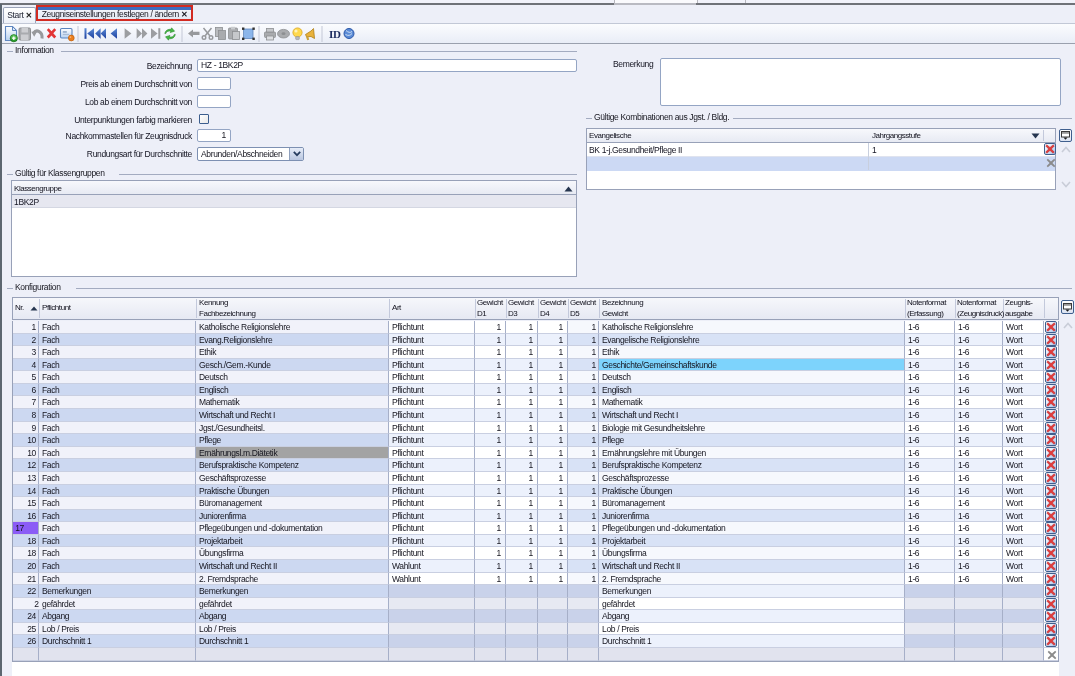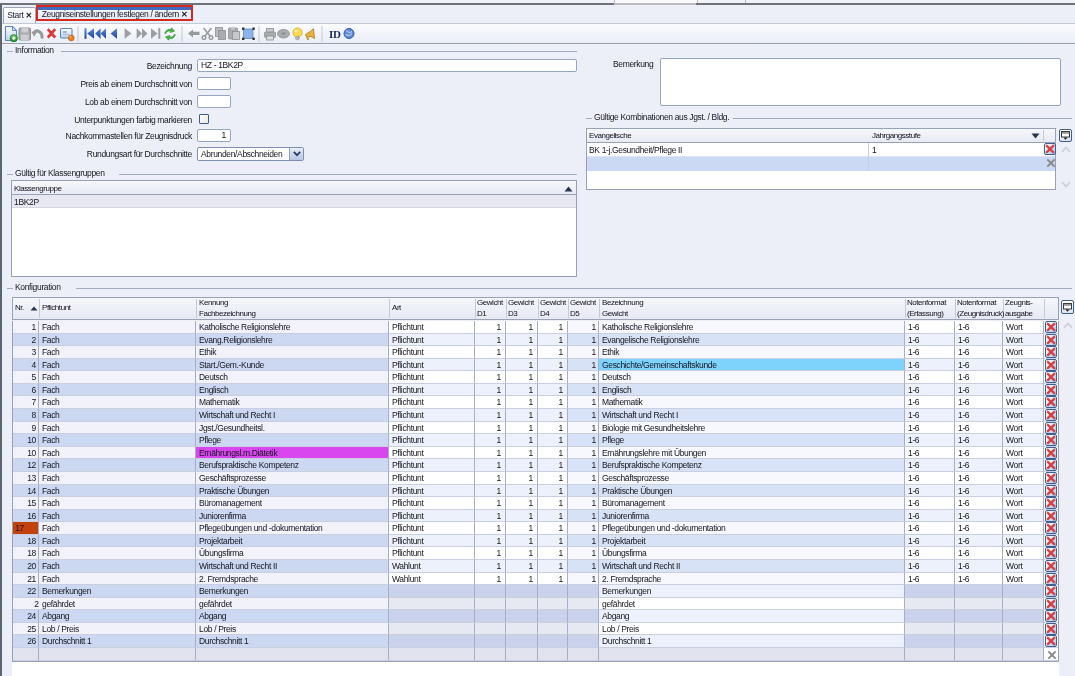--- a/index.html
+++ b/index.html
@@ -278,21 +278,21 @@
 <div class="cell" style="left:955px;top:346px;width:48px;height:13px;background:#ffffff;padding-left:3px;">1-6</div>
 <div class="cell" style="left:1003px;top:346px;width:41px;height:13px;background:#ffffff;padding-left:3px;">Wort</div>
 <div class="cell" style="left:1044px;top:346px;width:15px;height:13px;background:#fff;padding-left:3px;"></div>
 <div class="delbtn" style="left:1045px;top:346px">
     <svg width="10" height="10" viewBox="0 0 12 12">
       <path d="M2.2 0.9 L6 4.2 L9.8 0.9 L11.2 2.3 L7.7 6 L11.2 9.7 L9.8 11.1 L6 7.8 L2.2 11.1 L0.8 9.7 L4.3 6 L0.8 2.3 Z" fill="#e23b3b" stroke="#b01f1f" stroke-width="0.5"></path>
     </svg>
   </div>
 <div class="cell" style="left:12px;top:359px;width:27px;height:12px;background:#ccd8f1;text-align:right;padding-right:2px;">4</div>
 <div class="cell" style="left:39px;top:359px;width:157px;height:12px;background:#ccd8f1;padding-left:3px;">Fach</div>
-<div class="cell" style="left:196px;top:359px;width:193px;height:12px;background:#ccd8f1;padding-left:3px;">Start./Gem.-Kunde</div>
+<div class="cell" style="left:196px;top:359px;width:193px;height:12px;background:#ccd8f1;padding-left:3px;">Gesch./Gem.-Kunde</div>
 <div class="cell" style="left:389px;top:359px;width:86px;height:12px;background:#ecf1fc;padding-left:3px;">Pflichtunt</div>
 <div class="cell" style="left:475px;top:359px;width:31px;height:12px;background:#ecf1fc;text-align:right;padding-right:4px;">1</div>
 <div class="cell" style="left:506px;top:359px;width:32px;height:12px;background:#ecf1fc;text-align:right;padding-right:4px;">1</div>
 <div class="cell" style="left:538px;top:359px;width:30px;height:12px;background:#ecf1fc;text-align:right;padding-right:4px;">1</div>
 <div class="cell" style="left:568px;top:359px;width:31px;height:12px;background:#d8e2f6;text-align:right;padding-right:2px;">1</div>
 <div class="cell" style="left:599px;top:359px;width:306px;height:12px;background:#7dd3fc;padding-left:3px;">Geschichte/Gemeinschaftskunde</div>
 <div class="cell" style="left:905px;top:359px;width:50px;height:12px;background:#ecf1fc;padding-left:3px;">1-6</div>
 <div class="cell" style="left:955px;top:359px;width:48px;height:12px;background:#ecf1fc;padding-left:3px;">1-6</div>
 <div class="cell" style="left:1003px;top:359px;width:41px;height:12px;background:#ecf1fc;padding-left:3px;">Wort</div>
 <div class="cell" style="left:1044px;top:359px;width:15px;height:12px;background:#fff;padding-left:3px;"></div>
@@ -404,21 +404,21 @@
 <div class="cell" style="left:955px;top:434px;width:48px;height:13px;background:#ecf1fc;padding-left:3px;">1-6</div>
 <div class="cell" style="left:1003px;top:434px;width:41px;height:13px;background:#ecf1fc;padding-left:3px;">Wort</div>
 <div class="cell" style="left:1044px;top:434px;width:15px;height:13px;background:#fff;padding-left:3px;"></div>
 <div class="delbtn" style="left:1045px;top:434px">
     <svg width="10" height="10" viewBox="0 0 12 12">
       <path d="M2.2 0.9 L6 4.2 L9.8 0.9 L11.2 2.3 L7.7 6 L11.2 9.7 L9.8 11.1 L6 7.8 L2.2 11.1 L0.8 9.7 L4.3 6 L0.8 2.3 Z" fill="#e23b3b" stroke="#b01f1f" stroke-width="0.5"></path>
     </svg>
   </div>
 <div class="cell" style="left:12px;top:447px;width:27px;height:12px;background:#f1f2fa;text-align:right;padding-right:2px;">10</div>
 <div class="cell" style="left:39px;top:447px;width:157px;height:12px;background:#f1f2fa;padding-left:3px;">Fach</div>
-<div class="cell" style="left:196px;top:447px;width:193px;height:12px;background:#d946ef;padding-left:3px;">Ernährungsl.m.Diätetik</div>
+<div class="cell" style="left:196px;top:447px;width:193px;height:12px;background:#a3a3a3;padding-left:3px;">Ernährungsl.m.Diätetik</div>
 <div class="cell" style="left:389px;top:447px;width:86px;height:12px;background:#ffffff;padding-left:3px;">Pflichtunt</div>
 <div class="cell" style="left:475px;top:447px;width:31px;height:12px;background:#ffffff;text-align:right;padding-right:4px;">1</div>
 <div class="cell" style="left:506px;top:447px;width:32px;height:12px;background:#ffffff;text-align:right;padding-right:4px;">1</div>
 <div class="cell" style="left:538px;top:447px;width:30px;height:12px;background:#ffffff;text-align:right;padding-right:4px;">1</div>
 <div class="cell" style="left:568px;top:447px;width:31px;height:12px;background:#f6f8fd;text-align:right;padding-right:2px;">1</div>
 <div class="cell" style="left:599px;top:447px;width:306px;height:12px;background:#f6f8fd;padding-left:3px;">Ernährungslehre mit Übungen</div>
 <div class="cell" style="left:905px;top:447px;width:50px;height:12px;background:#ffffff;padding-left:3px;">1-6</div>
 <div class="cell" style="left:955px;top:447px;width:48px;height:12px;background:#ffffff;padding-left:3px;">1-6</div>
 <div class="cell" style="left:1003px;top:447px;width:41px;height:12px;background:#ffffff;padding-left:3px;">Wort</div>
 <div class="cell" style="left:1044px;top:447px;width:15px;height:12px;background:#fff;padding-left:3px;"></div>
@@ -510,21 +510,21 @@
 <div class="cell" style="left:599px;top:510px;width:306px;height:12px;background:#d8e2f6;padding-left:3px;">Juniorenfirma</div>
 <div class="cell" style="left:905px;top:510px;width:50px;height:12px;background:#ecf1fc;padding-left:3px;">1-6</div>
 <div class="cell" style="left:955px;top:510px;width:48px;height:12px;background:#ecf1fc;padding-left:3px;">1-6</div>
 <div class="cell" style="left:1003px;top:510px;width:41px;height:12px;background:#ecf1fc;padding-left:3px;">Wort</div>
 <div class="cell" style="left:1044px;top:510px;width:15px;height:12px;background:#fff;padding-left:3px;"></div>
 <div class="delbtn" style="left:1045px;top:510px">
     <svg width="10" height="10" viewBox="0 0 12 12">
       <path d="M2.2 0.9 L6 4.2 L9.8 0.9 L11.2 2.3 L7.7 6 L11.2 9.7 L9.8 11.1 L6 7.8 L2.2 11.1 L0.8 9.7 L4.3 6 L0.8 2.3 Z" fill="#e23b3b" stroke="#b01f1f" stroke-width="0.5"></path>
     </svg>
   </div>
-<div class="cell" style="left:12px;top:522px;width:27px;height:13px;background:#c2410c;text-align:right;padding-right:14px;">17</div>
+<div class="cell" style="left:12px;top:522px;width:27px;height:13px;background:#8b5cf6;text-align:right;padding-right:14px;">17</div>
 <div class="cell" style="left:39px;top:522px;width:157px;height:13px;background:#f1f2fa;padding-left:3px;">Fach</div>
 <div class="cell" style="left:196px;top:522px;width:193px;height:13px;background:#f1f2fa;padding-left:3px;">Pflegeübungen und -dokumentation</div>
 <div class="cell" style="left:389px;top:522px;width:86px;height:13px;background:#ffffff;padding-left:3px;">Pflichtunt</div>
 <div class="cell" style="left:475px;top:522px;width:31px;height:13px;background:#ffffff;text-align:right;padding-right:4px;">1</div>
 <div class="cell" style="left:506px;top:522px;width:32px;height:13px;background:#ffffff;text-align:right;padding-right:4px;">1</div>
 <div class="cell" style="left:538px;top:522px;width:30px;height:13px;background:#ffffff;text-align:right;padding-right:4px;">1</div>
 <div class="cell" style="left:568px;top:522px;width:31px;height:13px;background:#f6f8fd;text-align:right;padding-right:2px;">1</div>
 <div class="cell" style="left:599px;top:522px;width:306px;height:13px;background:#f6f8fd;padding-left:3px;">Pflegeübungen und -dokumentation</div>
 <div class="cell" style="left:905px;top:522px;width:50px;height:13px;background:#ffffff;padding-left:3px;">1-6</div>
 <div class="cell" style="left:955px;top:522px;width:48px;height:13px;background:#ffffff;padding-left:3px;">1-6</div>

